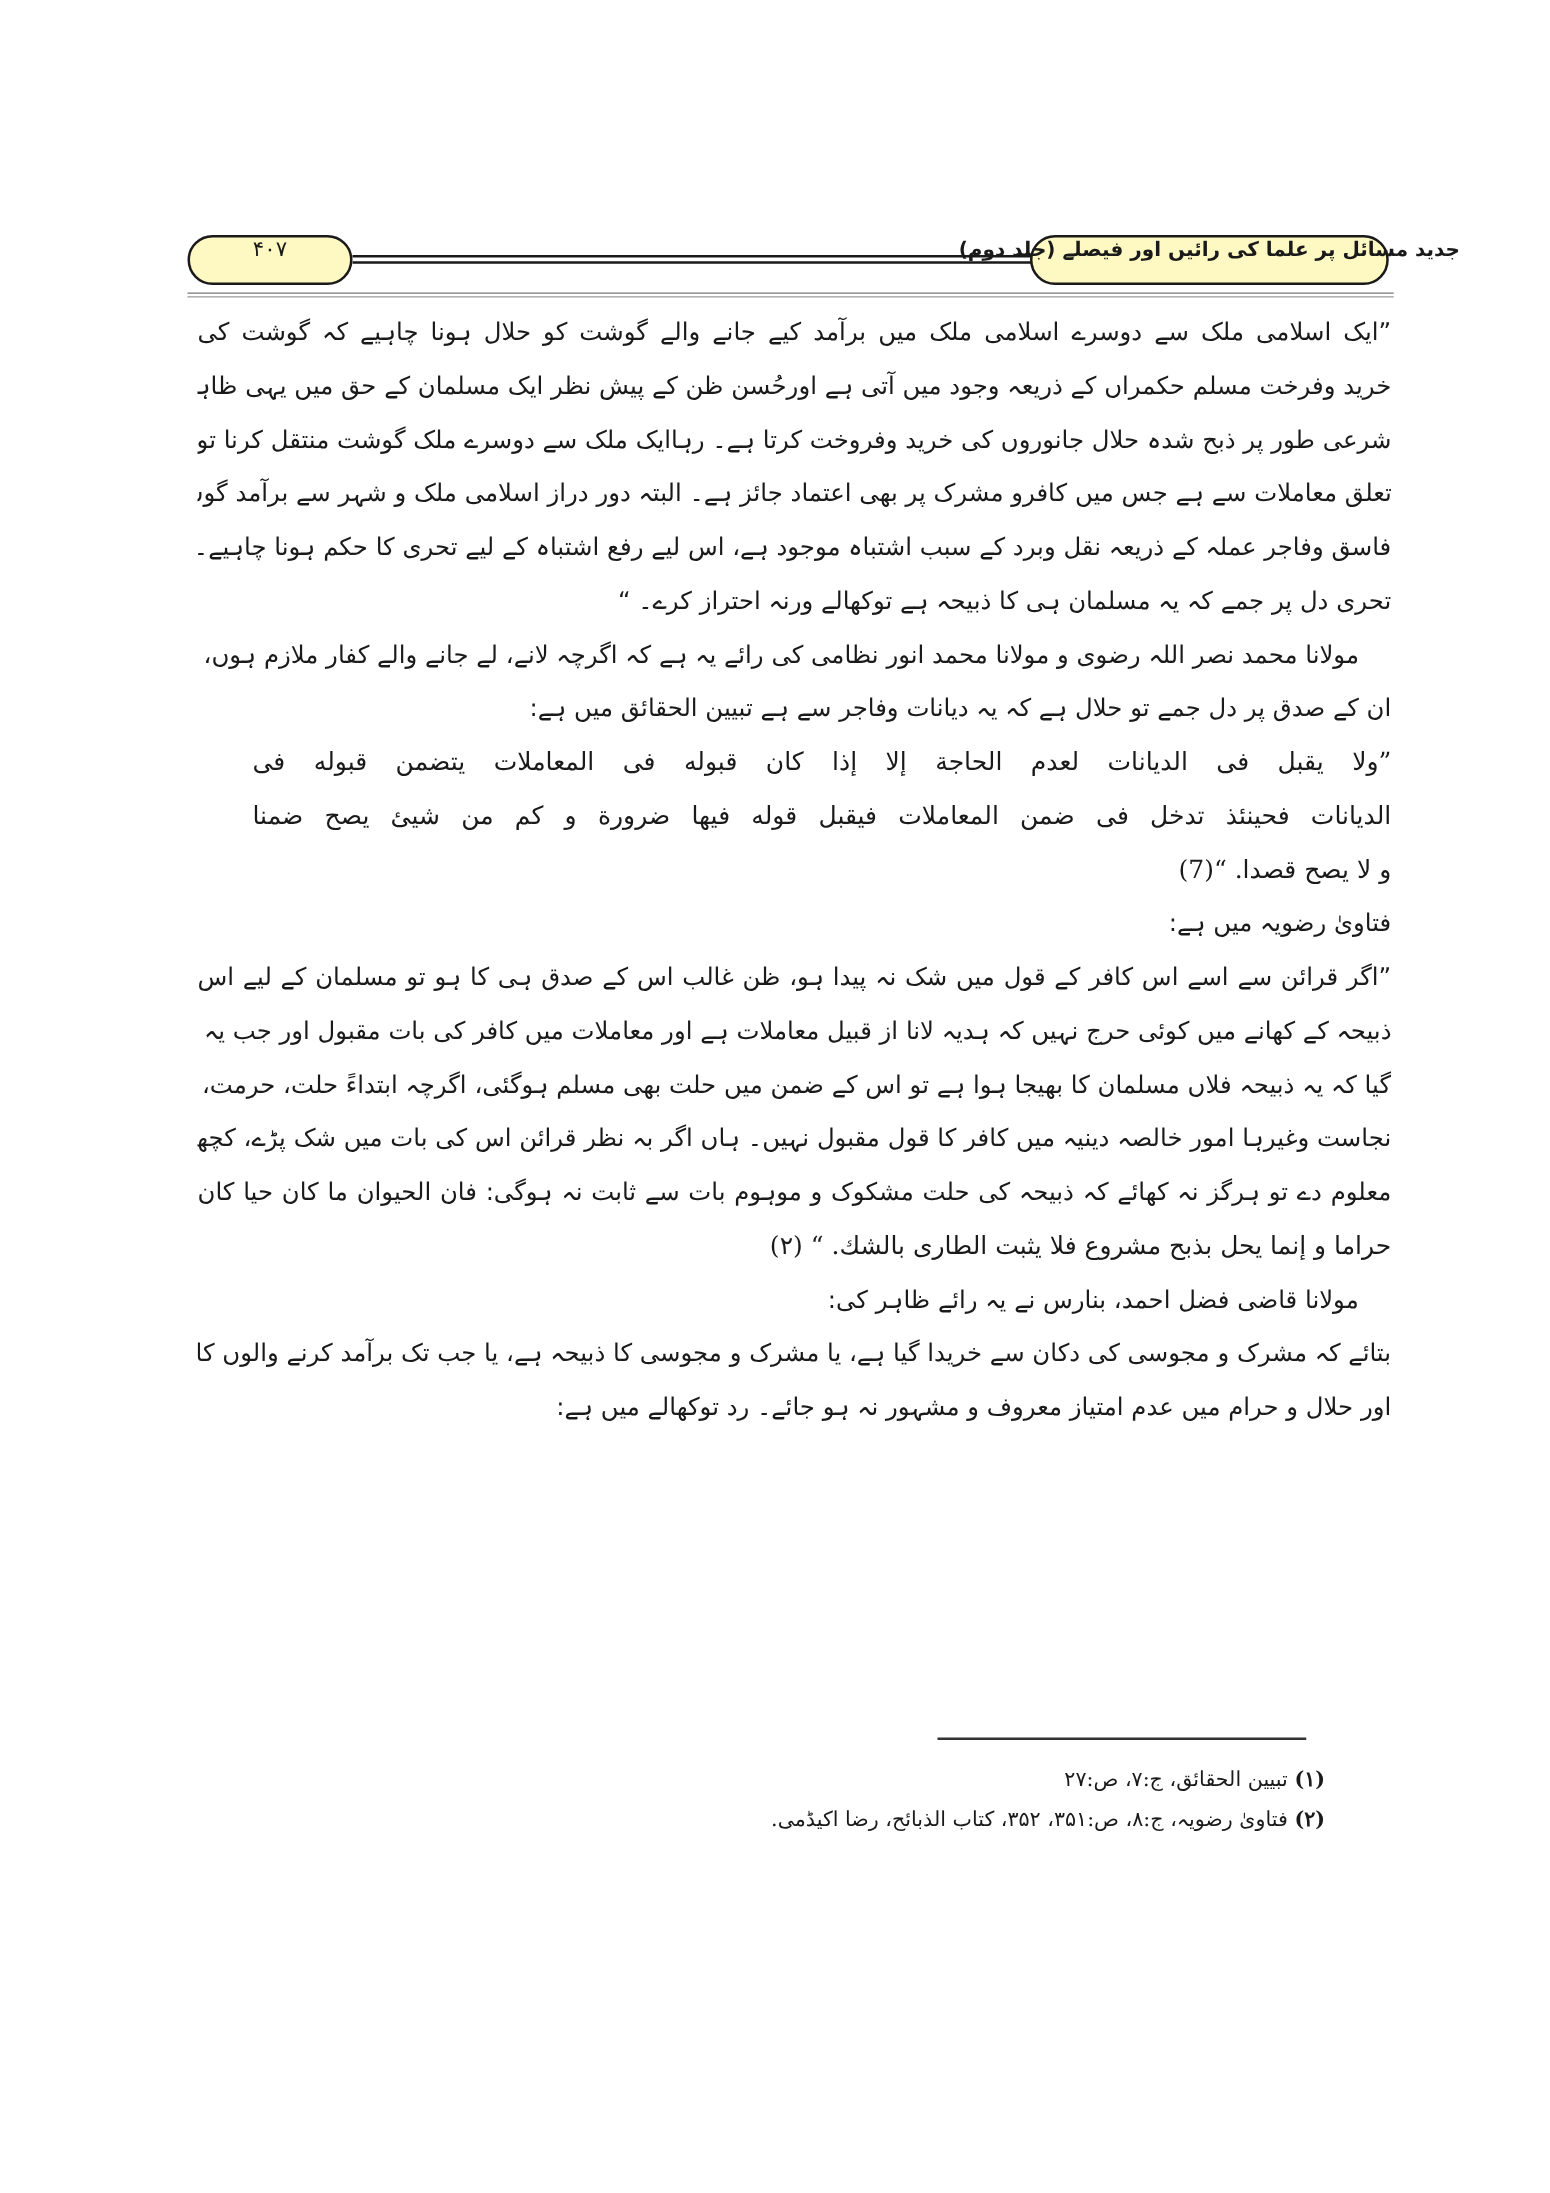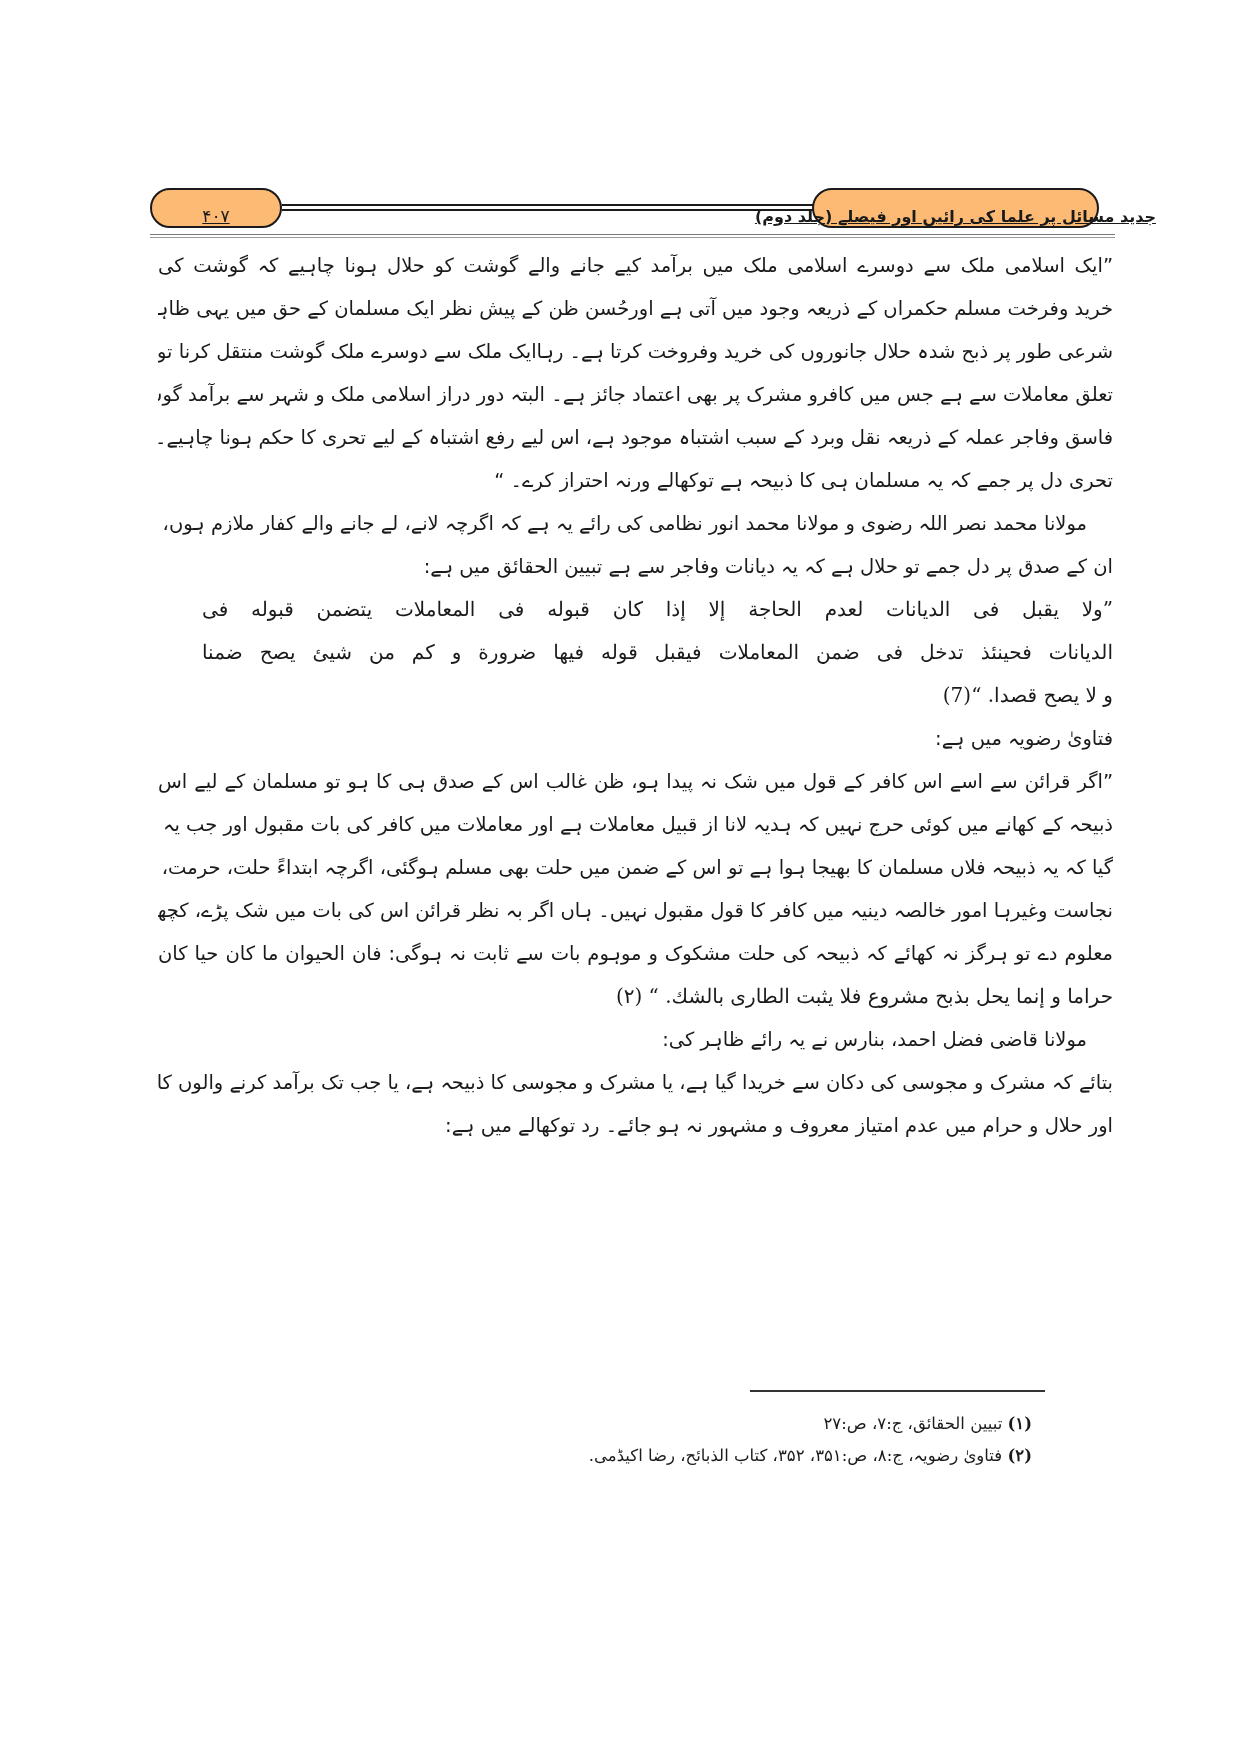--- a/index.html
+++ b/index.html
@@ -3,45 +3,45 @@
 <meta charset="utf-8">
 <style>
   html, body { margin: 0; padding: 0; background: #ffffff; }
   body { width: 1240px; height: 1754px; position: relative; overflow: hidden;
          font-family: "DejaVu Sans", sans-serif; color: #1a1a1a; }
   .page { position: absolute; left: 0; top: 0; width: 1240px; height: 1754px; }
 
   
   .header { position: absolute; left: 150px; top: 188px; width: 965px; height: 44px; }
   .pill { position: absolute; top: 0; height: 40px; border: 2.5px solid #1a1a1a;
-          border-radius: 22px; background: #fdba74; display: flex; align-items: flex-end;
-          justify-content: center; box-sizing: border-box; direction: rtl; text-decoration: underline; }
+          border-radius: 22px; background: #fef9c3; display: flex; align-items: flex-start;
+          justify-content: center; box-sizing: border-box; direction: rtl; }
   .pill-left { left: 0; width: 132px; }
-  .pill-right { right: 16px; width: 287px; }
+  .pill-right { right: 4px; width: 287px; }
   .page-num { font-family: "DejaVu Sans", sans-serif; font-size: 17px; }
   .book-title { font-family: "DejaVu Sans", sans-serif; font-size: 16px; font-weight: bold; white-space: nowrap; }
   .connector { position: absolute; left: 132px; right: 287px; top: 16px; height: 7px;
                border-top: 2.5px solid #1a1a1a; border-bottom: 2.5px solid #1a1a1a; box-sizing: border-box; }
   .header-rule { position: absolute; left: 150px; top: 234px; width: 965px; height: 4px;
                  border-top: 1.5px solid #777; border-bottom: 1.5px solid #999; box-sizing: border-box; }
 
   
   .body { position: absolute; left: 158px; top: 244px; width: 955px; direction: rtl;
           text-align: justify; text-align-last: right; }
   .line { font-family: "DejaVu Sans", sans-serif; font-size: 19.5px; line-height: 43px;
           height: 43px; white-space: nowrap; overflow: hidden; text-align: justify;
           text-align-last: justify; }
   .line.last { text-align-last: right; }
   .line.indent { padding-right: 26px; }
   .arabic { font-family: "DejaVu Serif", serif; font-size: 20px; margin-left: 44px; }
 
   
   .fn-rule { position: absolute; left: 750px; top: 1390px; width: 295px; height: 0;
              border-top: 2px solid #333; }
-  .footnotes { position: absolute; left: 392px; top: 1408px; width: 640px; direction: rtl; }
+  .footnotes { position: absolute; left: 420px; top: 1408px; width: 640px; direction: rtl; }
   .fn { font-family: "DejaVu Serif", serif; font-size: 16.5px; line-height: 32px; white-space: nowrap; }
   .fn-mark { font-weight: bold; }
 </style>
 </head>
 <body>
 
 <div class="page">
 
   <div class="header">
     <div class="pill pill-left">

